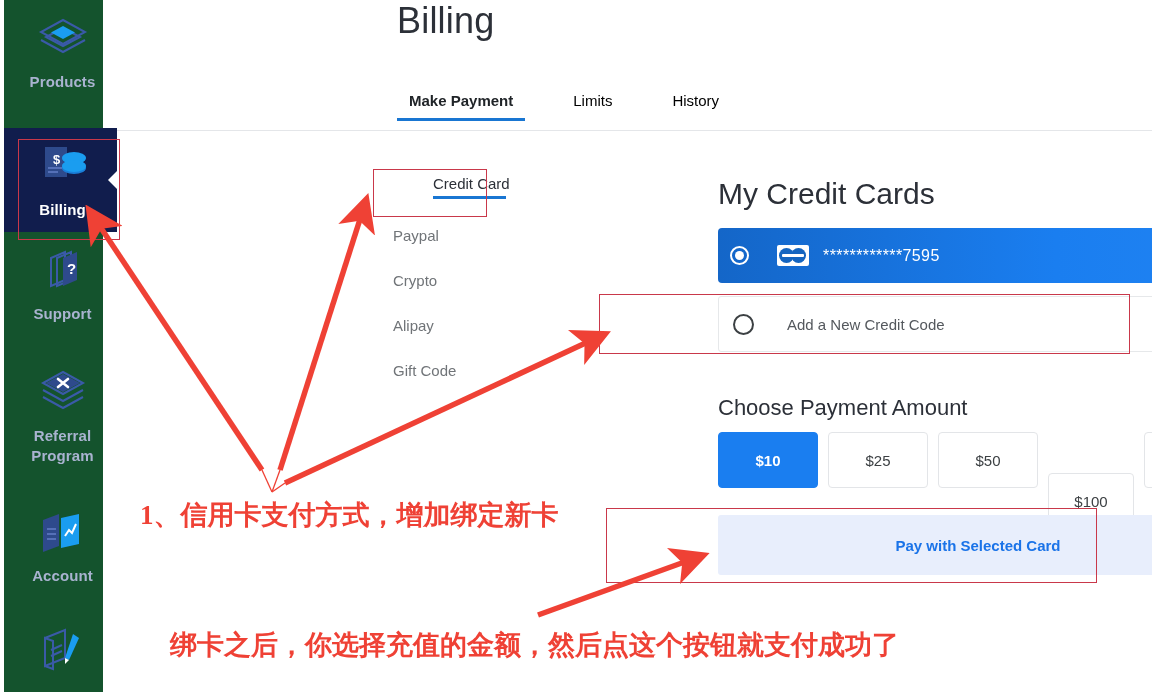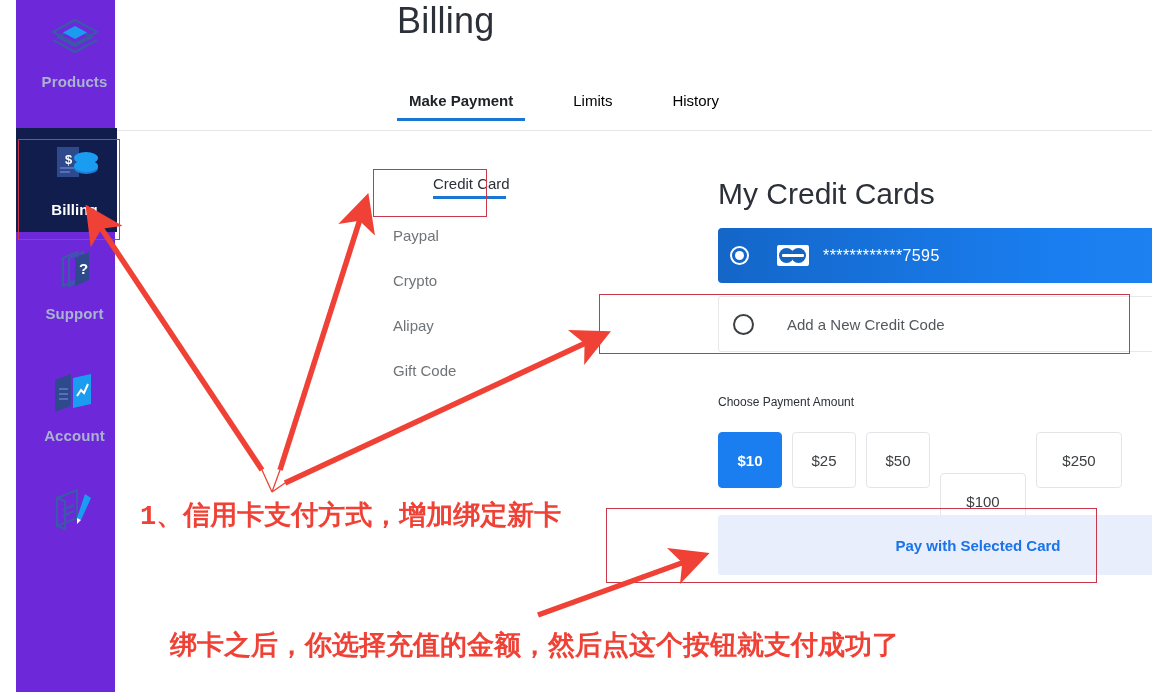--- a/index.html
+++ b/index.html
@@ -6,23 +6,23 @@
   html, body {
     width: 1152px; height: 692px;
     font-family: "Liberation Sans", sans-serif;
     background: #ffffff;
     overflow: hidden;
   }
   #root { position: relative; width: 1152px; height: 692px; }
 
   
   .sidebar {
-    position: absolute; left: 16px; top: 0;
+    position: absolute; left: 4px; top: 0;
     width: 99px; height: 692px;
-    background: #6d28d9;
+    background: #14532d;
   }
   .nav-item {
     position: relative;
     width: 117px;
     display: flex; flex-direction: column;
     align-items: center; justify-content: flex-start;
     padding-top: 14px;
     color: #a9b3d0;
     cursor: pointer;
   }
@@ -130,25 +130,25 @@
     background: #ffffff; border: 1px solid #e6e8ea; border-radius: 3px;
     display: flex; align-items: center; padding-left: 14px;
     cursor: pointer;
   }
   .add-card-row .radio { width: 21px; height: 21px; border: 2px solid #3c4043; }
   .add-card-label { margin-left: 33px; font-size: 15px; color: #54585d; }
 
   
   .amount-heading {
     position: absolute; left: 601px; top: 395px;
-    font-size: 12px; color: #2c3038;
+    font-size: 22px; color: #2c3038;
   }
   .amounts { position: absolute; left: 601px; top: 432px; display: flex; gap: 10px; }
   .amt {
-    width: 64px; height: 56px; border-radius: 4px;
+    width: 100px; height: 56px; border-radius: 4px;
     border: 1px solid #e3e5e8; background: #fff;
     color: #3c4043; font-size: 15px;
     display: flex; align-items: center; justify-content: center;
     cursor: pointer;
   }
   .amt.selected { background: #1a7ef0; border-color: #1a7ef0; color: #fff; font-weight: bold; }
 
   .pay-btn {
     position: absolute; left: 601px; top: 515px;
     width: 520px; height: 60px;
@@ -160,21 +160,21 @@
 
   
   .anno-layer {
     position: absolute; left: 0; top: 0; width: 1152px; height: 692px;
     pointer-events: none;
   }
   .anno-box { position: absolute; border: 1.6px solid #c9384a; }
   .anno-text {
     position: absolute;
     color: #ef4135; font-weight: bold;
-    font-family: Liberation Mono, monospace;
+    font-family: Liberation Serif, serif;
     white-space: nowrap;
   }
 </style>
 </head>
 <body>
 
 <div id="root">
 
   <div class="sidebar">
 
@@ -215,20 +215,34 @@
             <path d="M20 12 L34 6 L34 34 L20 40 Z"></path>
             <path d="M26 12 L40 6 L40 34 L26 40 Z"></path>
           </g>
           <path d="M32 12 L46 6 L46 34 L32 40 Z" fill="#2e4a8c"></path>
           <text x="36" y="28" fill="#ffffff" font-size="15" font-family="Liberation Sans, sans-serif" font-weight="bold">?</text>
         </svg>
       </div>
       <div class="nav-label">Support</div>
     </div>
 
+    <div class="nav-item" style="height:140px;">
+      <div class="nav-icon">
+        <svg width="64" height="52" viewBox="0 0 64 52">
+          <g fill="none" stroke="#3a5aa8" stroke-width="2">
+            <path d="M32 4 L52 15 L32 26 L12 15 Z"></path>
+            <path d="M12 22 L32 33 L52 22"></path>
+            <path d="M12 29 L32 40 L52 29"></path>
+          </g>
+          <path d="M32 6 L49 15 L32 24 L15 15 Z" fill="#2e4a8c"></path>
+          <path d="M27 11 L37 19 M37 11 L27 19" stroke="#ffffff" stroke-width="2.6" stroke-linecap="round"></path>
+        </svg>
+      </div>
+      <div class="nav-label">Referral Program</div>
+    </div>
 
     <div class="nav-item" style="height:116px;">
       <div class="nav-icon">
         <svg width="64" height="52" viewBox="0 0 64 52">
           <path d="M12 12 L28 6 L28 38 L12 44 Z" fill="#2e4a8c"></path>
           <rect x="16" y="20" width="9" height="2" fill="#5570b8"></rect>
           <rect x="16" y="25" width="9" height="2" fill="#5570b8"></rect>
           <rect x="16" y="30" width="9" height="2" fill="#5570b8"></rect>
           <path d="M30 10 L48 6 L48 36 L30 40 Z" fill="#1a9df0"></path>
           <polyline points="34,28 38,22 41,25 45,16" fill="none" stroke="#ffffff" stroke-width="2"></polyline>

